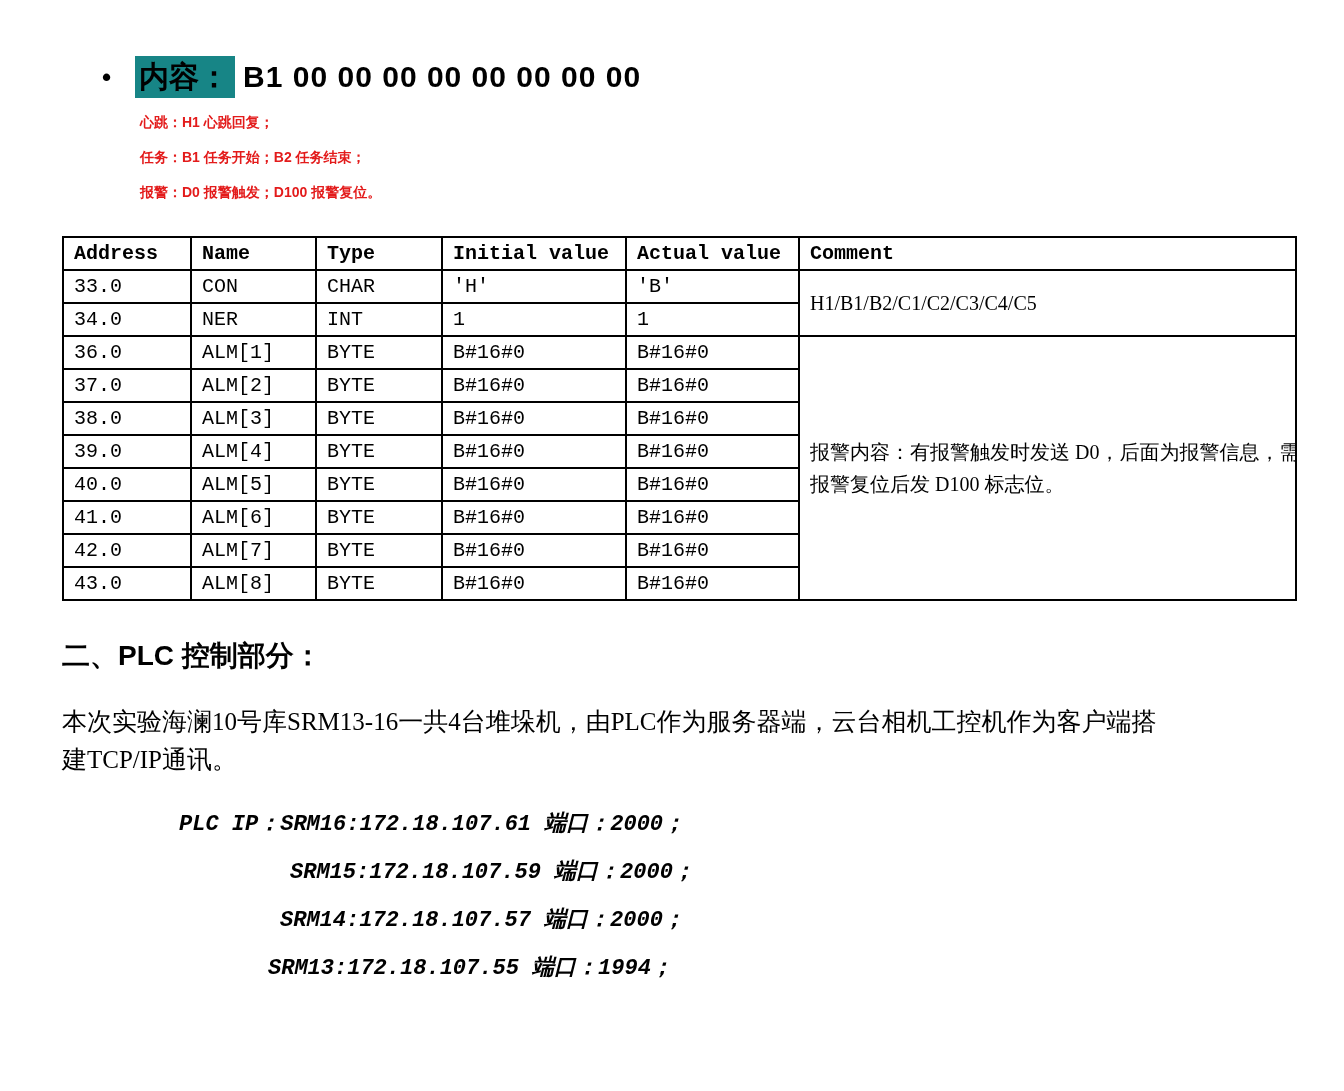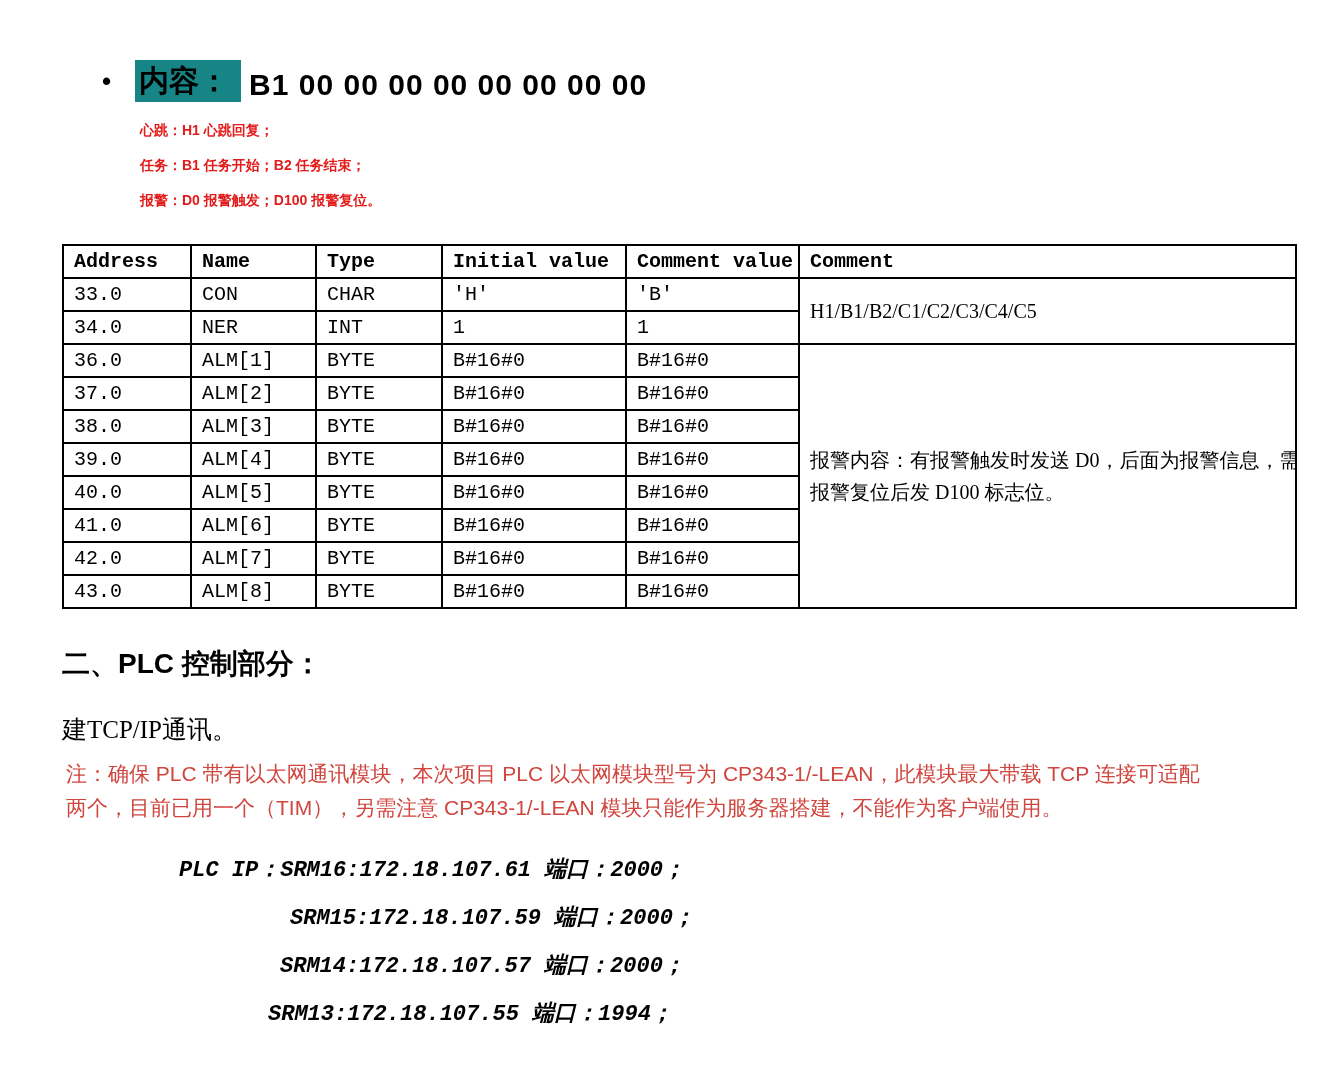--- a/index.html
+++ b/index.html
@@ -8,23 +8,23 @@
     font-family:"Liberation Sans",sans-serif;color:#000;
     -webkit-font-smoothing:antialiased;
   }
   .page{box-sizing:border-box;width:1344px;height:1091px;padding:56px 47px 0 62px;}
 
   
   .bullet-row{display:flex;align-items:center;margin-left:40px;}
   .bullet-marker{font-size:26px;line-height:42px;margin-right:24px;font-weight:700;}
   .hl-label{
     background:#178586;color:#000;font-weight:700;font-size:30px;
-    line-height:42px;padding:0 12px 0 4px;display:inline-block;
+    line-height:42px;padding:0 6px 0 4px;display:inline-block;
   }
-  .hl-value{font-weight:700;font-size:30px;line-height:42px;margin-left:8px;letter-spacing:1px;margin-top:8px;}
+  .hl-value{font-weight:700;font-size:30px;line-height:42px;margin-left:8px;letter-spacing:1px;}
 
   
   .red-block{margin-left:78px;margin-top:7px;}
   .red-line{color:#e31b1b;font-weight:700;font-size:14px;line-height:35px;white-space:nowrap;}
 
   
   table.dbtable{
     border-collapse:collapse;table-layout:fixed;width:1233px;margin-top:26px;
     font-family:"Liberation Mono","DejaVu Sans Mono",monospace;
   }
@@ -79,21 +79,21 @@
       <col style="width:184px">
         <col style="width:173px">
         <col style="width:497px">
     </colgroup>
     <tbody>
         <tr>
       <th>Address</th>
       <th>Name</th>
       <th>Type</th>
       <th>Initial value</th>
-      <th>Comment value</th>
+      <th>Actual value</th>
       <th>Comment</th>
     </tr>
     <tr>
       <td>33.0</td>
       <td>CON</td>
       <td>CHAR</td>
       <td>'H'</td>
       <td>'B'</td>
       <td class="comment-cell" rowspan="2">H1/B1/B2/C1/C2/C3/C4/C5</td>
     </tr>
@@ -163,27 +163,24 @@
       <td>BYTE</td>
       <td>B#16#0</td>
       <td>B#16#0</td>
     </tr>
   </tbody>
     </table>
 
   <div class="sec-heading">二、PLC 控制部分：</div>
 
   <div class="para">
+    <div>本次实验海澜10号库SRM13-16一共4台堆垛机，由PLC作为服务器端，云台相机工控机作为客户端搭</div>
     <div>建TCP/IP通讯。</div>
   </div>
 
-  <div class="note">
-    <div>注：确保 PLC 带有以太网通讯模块，本次项目 PLC 以太网模块型号为 CP343-1/-LEAN，此模块最大带载 TCP 连接可适配</div>
-    <div>两个，目前已用一个（TIM），另需注意 CP343-1/-LEAN 模块只能作为服务器搭建，不能作为客户端使用。</div>
-  </div>
 
   <div class="plc-block">
     <div class="plc-line">PLC IP：SRM16:172.18.107.61  端口：2000；</div>
     <div class="plc-line">SRM15:172.18.107.59  端口：2000；</div>
     <div class="plc-line">SRM14:172.18.107.57  端口：2000；</div>
     <div class="plc-line">SRM13:172.18.107.55  端口：1994；</div>
   </div>
 
 </div>
 

